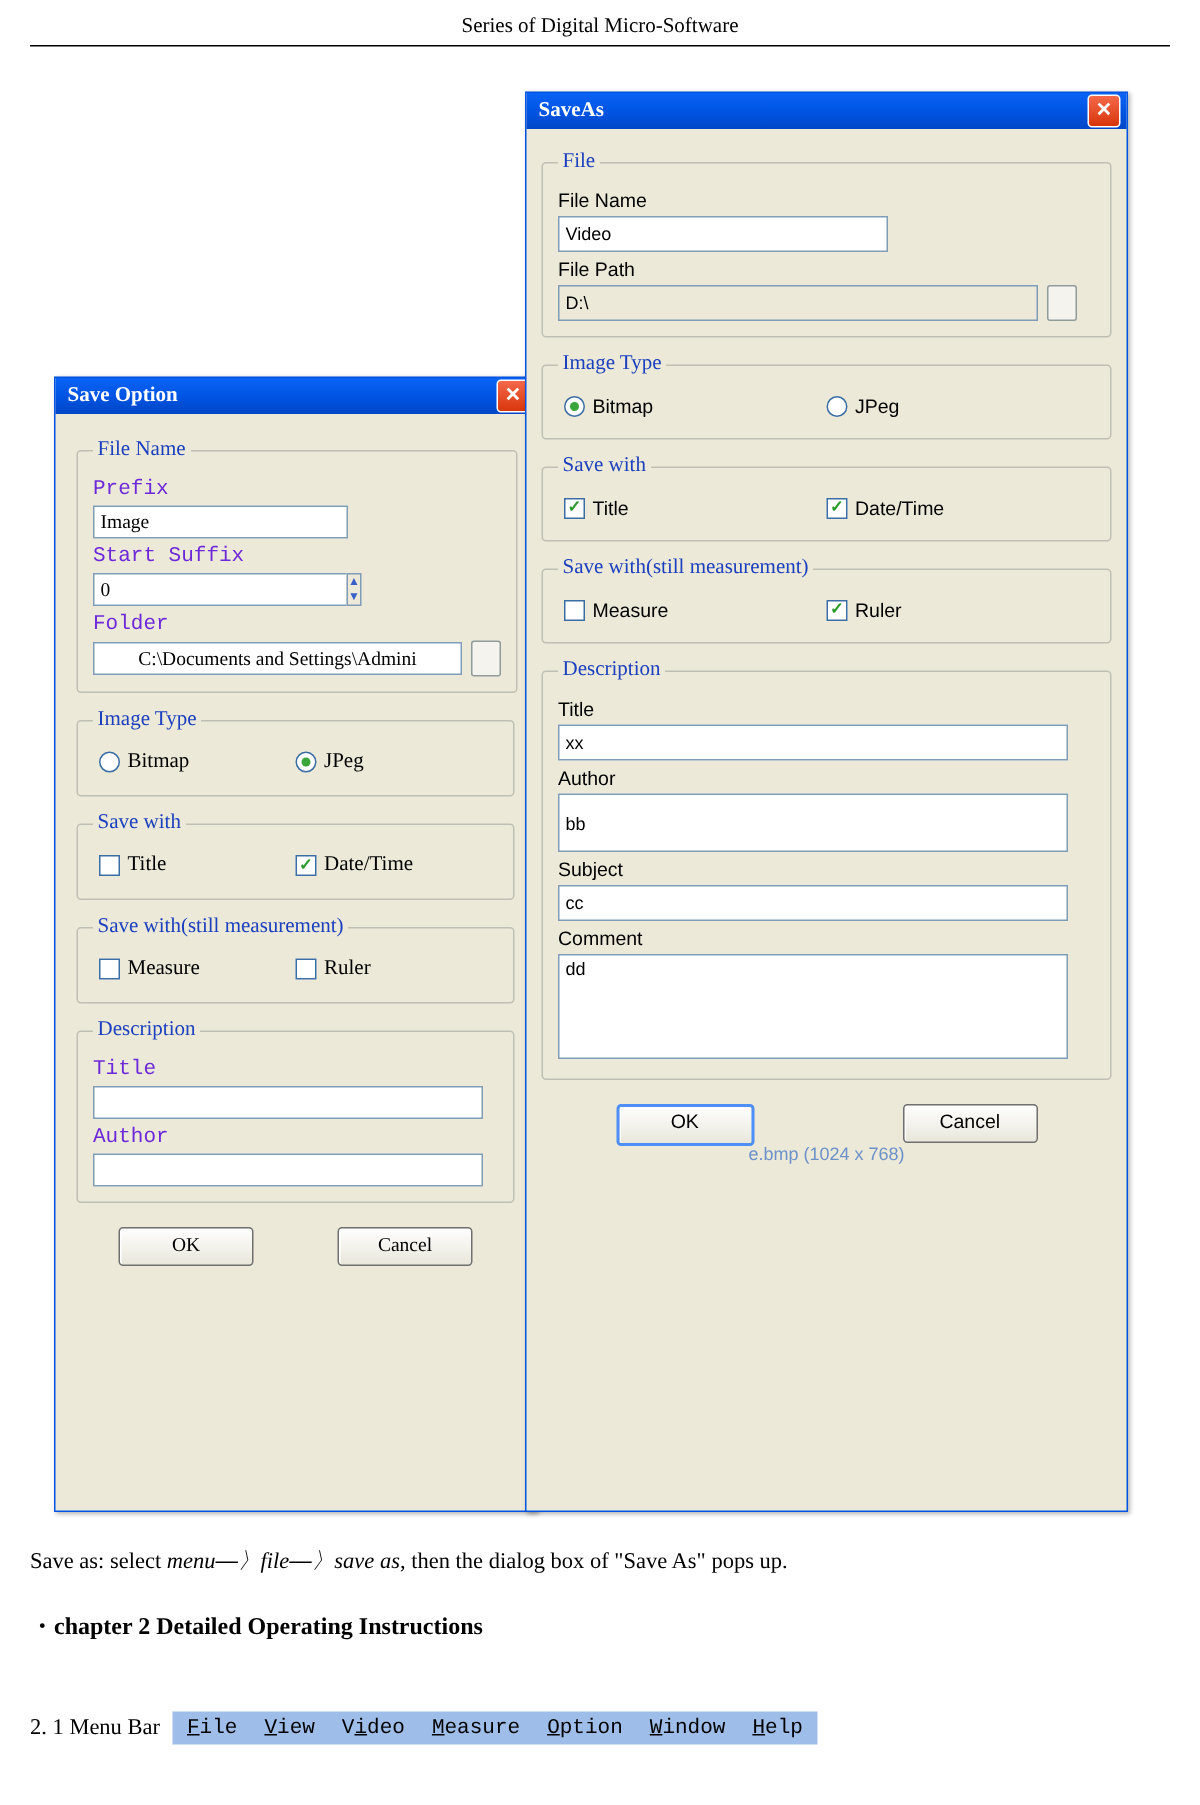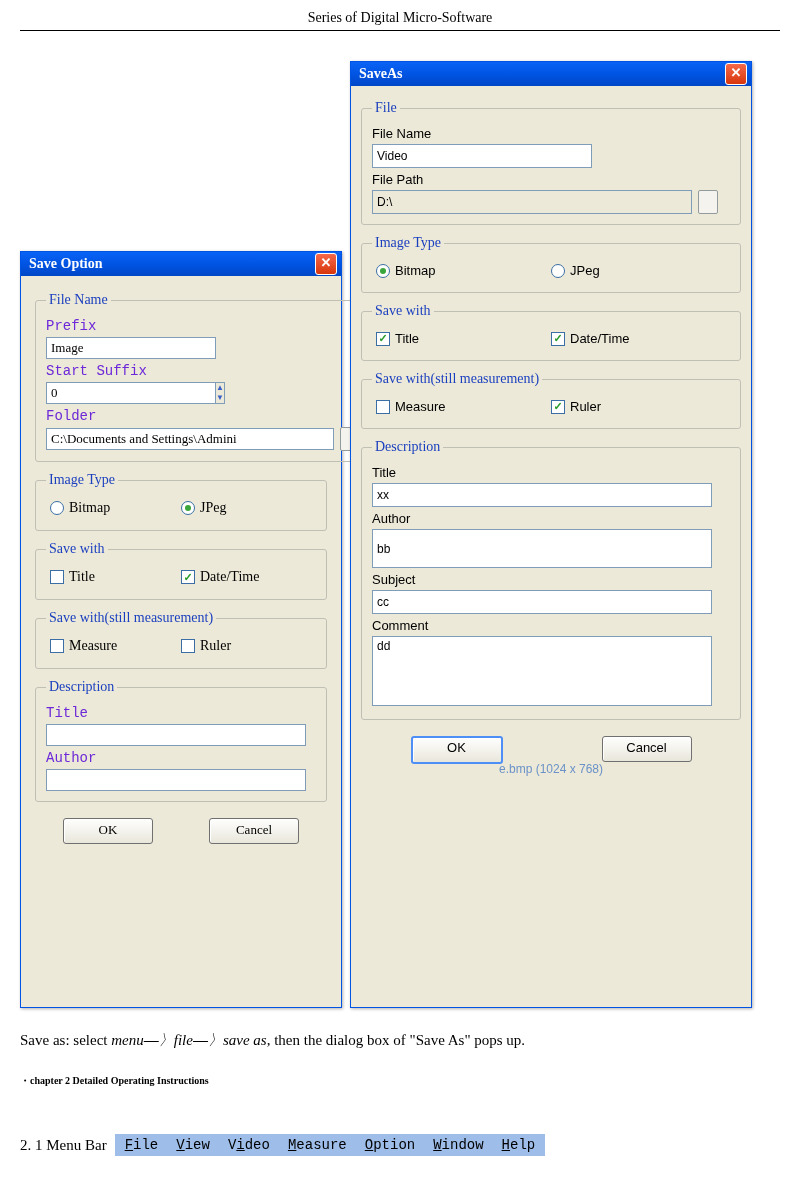--- a/index.html
+++ b/index.html
@@ -195,33 +195,33 @@
     text-align: center;
     line-height: 22px;
     box-shadow: inset 1px 1px 0 #fff;
   }
   .btn.focus {
     border: 2px solid #4e8ef7;
     line-height: 20px;
   }
 
   
-  #dlg1 { left: 0; top: 185; width: 320px; height: 755px; top: 190px;}
+  #dlg1 { left: 16px; top: 185; width: 320px; height: 755px; top: 190px;}
   #dlg1 .dialog-body { padding: 10px 14px; }
 
   
   #dlg2 { left: 330px; top: 0; width: 400px; height: 945px; }
 
   
   .foot-text {
     margin-top: 0;
     font-size: 15px;
   }
   .foot-text .ital { font-style: italic; }
-  .chap { font-weight: bold; margin-top: 24px; font-size: 10px;}
+  .chap { font-weight: bold; margin-top: 24px; font-size: 16px;}
   .menubar-row { display: flex; align-items: center; margin-top: 46px; gap: 8px; font-size: 15px;}
   .menubar {
     background: #9ebde8;
     padding: 3px 10px;
     font-family: "Courier New", monospace;
     font-size: 14px;
     color: #000;
     display: flex;
     gap: 18px;
   }
@@ -257,21 +257,21 @@
           <span class="lbl">Start Suffix</span>
           <div class="spinner-wrap">
             <input class="txt txt-serif" style="height: 22px;" value="0">
             <div class="spinner-btns">
                 <span>▲</span>
                 <span>▼</span>
               </div>
           </div>
           <span class="lbl">Folder</span>
           <div class="row">
-            <input class="txt txt-serif" style="width: 288px; height: 22px;" value="C:\Documents and Settings\Admini">
+            <input class="txt txt-serif" style="width: 246px; height: 22px; text-align: center;" value="C:\Documents and Settings\Admini">
             <div class="browse-btn"></div>
           </div>
         </fieldset>
 
         <fieldset class="group">
           <legend>Image Type</legend>
           <div class="radio-row">
             <div class="radio-item" style="flex:1;">
               <div class="radio"></div>
               <span>Bitmap</span>

